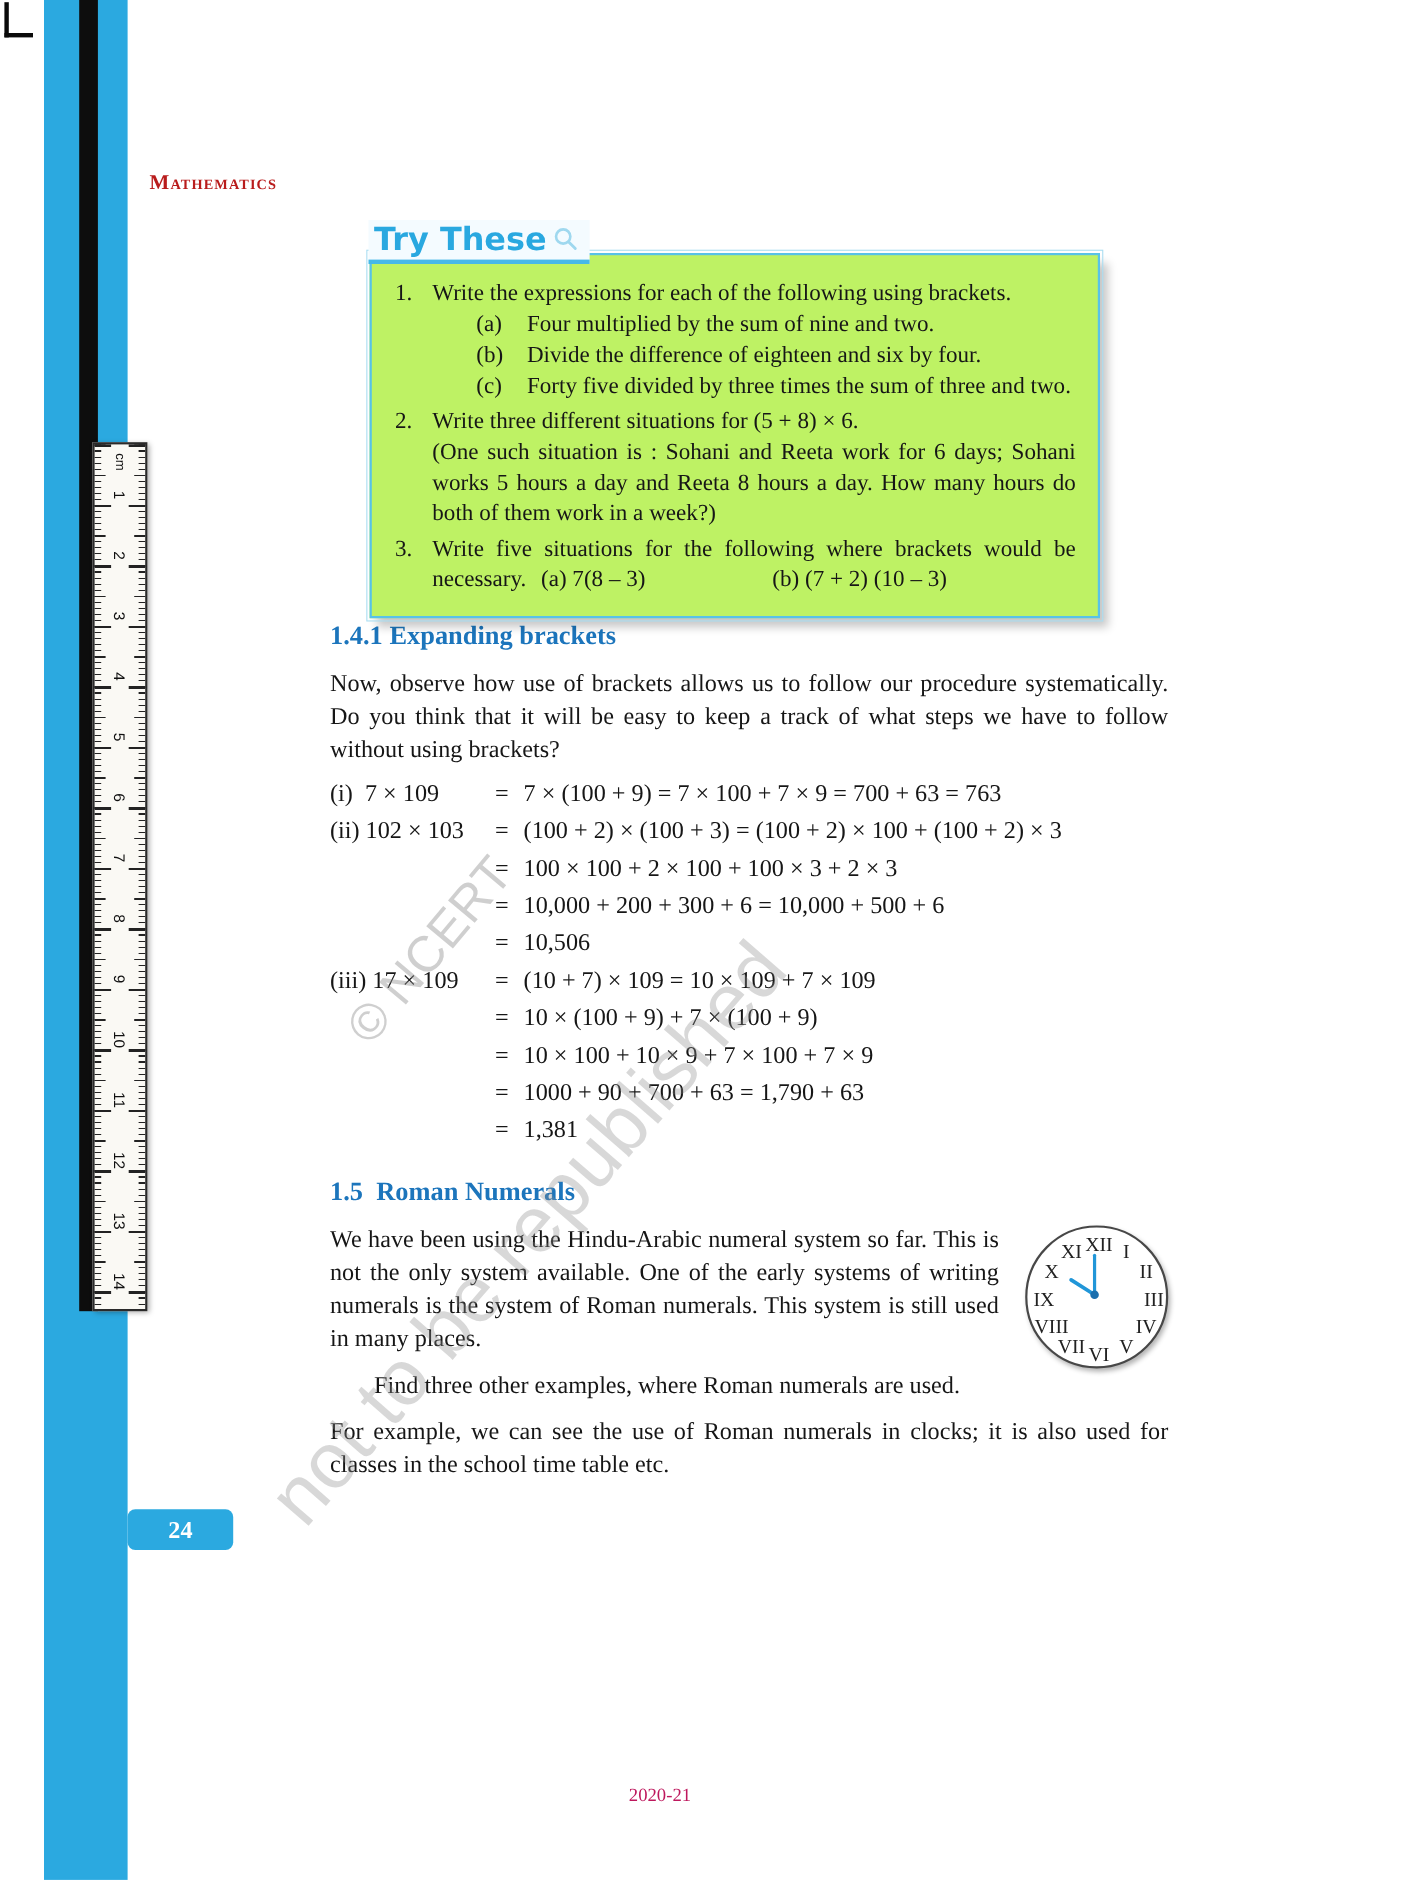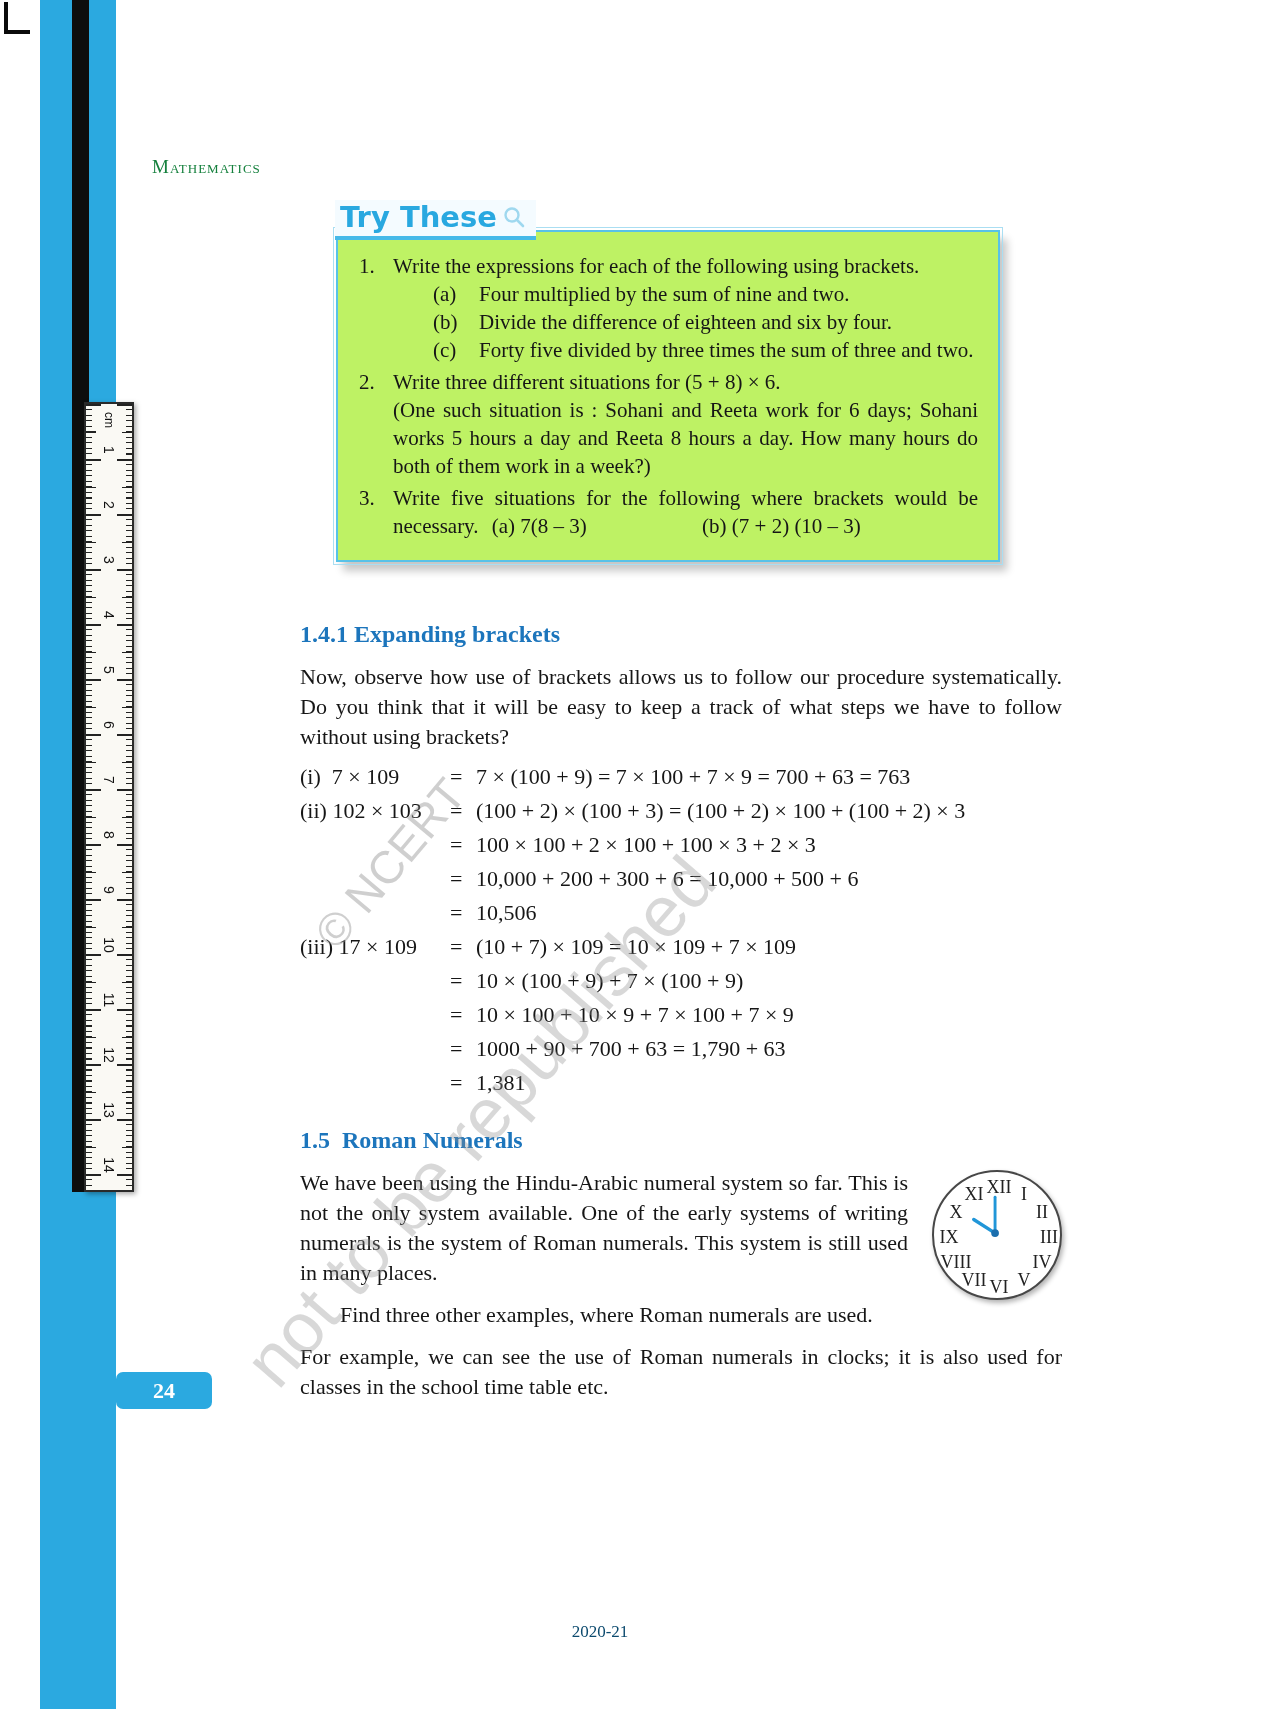--- a/index.html
+++ b/index.html
@@ -23,28 +23,28 @@
     background-size:6px 100%, 10px 100%, 15px 100%;
     background-repeat:no-repeat, no-repeat, no-repeat;
     background-position:0 0, 0 0, 0 0; }
   .ticks-left { left:0; }
   .ticks-right { right:0; transform:scaleX(-1); }
   .rlabel { position:absolute; left:50%; transform:translate(-50%,-50%) rotate(90deg);
     font-family:"Liberation Sans", sans-serif; font-size:14px; color:#111; }
   .rlabel.unit { font-size:12px; }
 
   
-  .header-label { position:absolute; left:152px; top:156px; z-index:2;
-    font-variant:small-caps; font-weight:normal; letter-spacing:1px;
-    color:#15803d; font-size:19px; }
+  .header-label { position:absolute; left:136px; top:156px; z-index:2;
+    font-variant:small-caps; font-weight:bold; letter-spacing:1px;
+    color:#b91c1c; font-size:19px; }
   .page-badge { position:absolute; left:116px; top:1372px; width:96px; height:37px; z-index:4;
     background:#2BA9E0; border-radius:7px; color:#fff; font-weight:bold; font-size:22px;
     display:flex; align-items:center; justify-content:center; }
   .page-footer { position:absolute; left:500px; top:1622px; width:200px; text-align:center;
-    font-size:17px; color:#0c4a6e; z-index:2; }
+    font-size:17px; color:#be185d; z-index:2; }
 
   
   .watermark { position:absolute; z-index:6; pointer-events:none; white-space:nowrap;
     font-family:"Liberation Sans", sans-serif; color:#8f8f8f; }
   .wm1 { left:345px; top:905px; font-size:46px; opacity:.42; transform:rotate(-50deg); transform-origin:left bottom; }
   .wm2 { left:290px; top:1320px; font-size:72px; opacity:.34; transform:rotate(-49deg); transform-origin:left bottom; }
 
   
   .content { position:absolute; left:300px; top:190px; width:762px; z-index:2; font-size:22px; line-height:30px; }
 
@@ -61,21 +61,21 @@
   .tnum { width:34px; flex:0 0 34px; }
   .tbody { flex:1; }
   .tsub { display:flex; padding-left:40px; }
   .snum { width:46px; flex:0 0 46px; }
   .just { text-align:justify; }
   .expr-a { margin-left:8px; }
   .expr-b { margin-left:110px; }
 
   
   .section { color:#1C75BC; font-size:24px; font-weight:bold; white-space:pre; line-height:32px; }
-  .s141 { margin-top:56px; }
+  .s141 { }
   .s15 { margin-top:24px; }
   .para { margin-top:12px; }
 
   
   .math-block { margin-top:8px; }
   .mrow { display:flex; line-height:34px; }
   .mleft { width:150px; flex:0 0 150px; white-space:pre; }
   .meq { width:26px; flex:0 0 26px; }
   .mrhs { flex:1; white-space:pre-wrap; }
 

